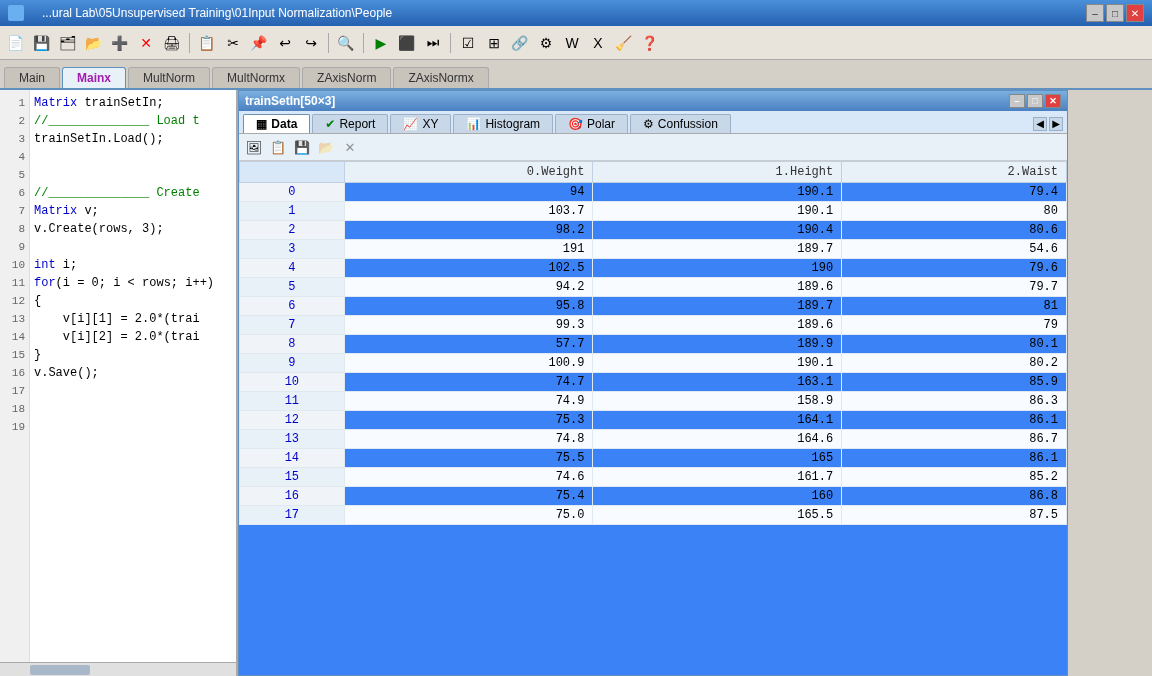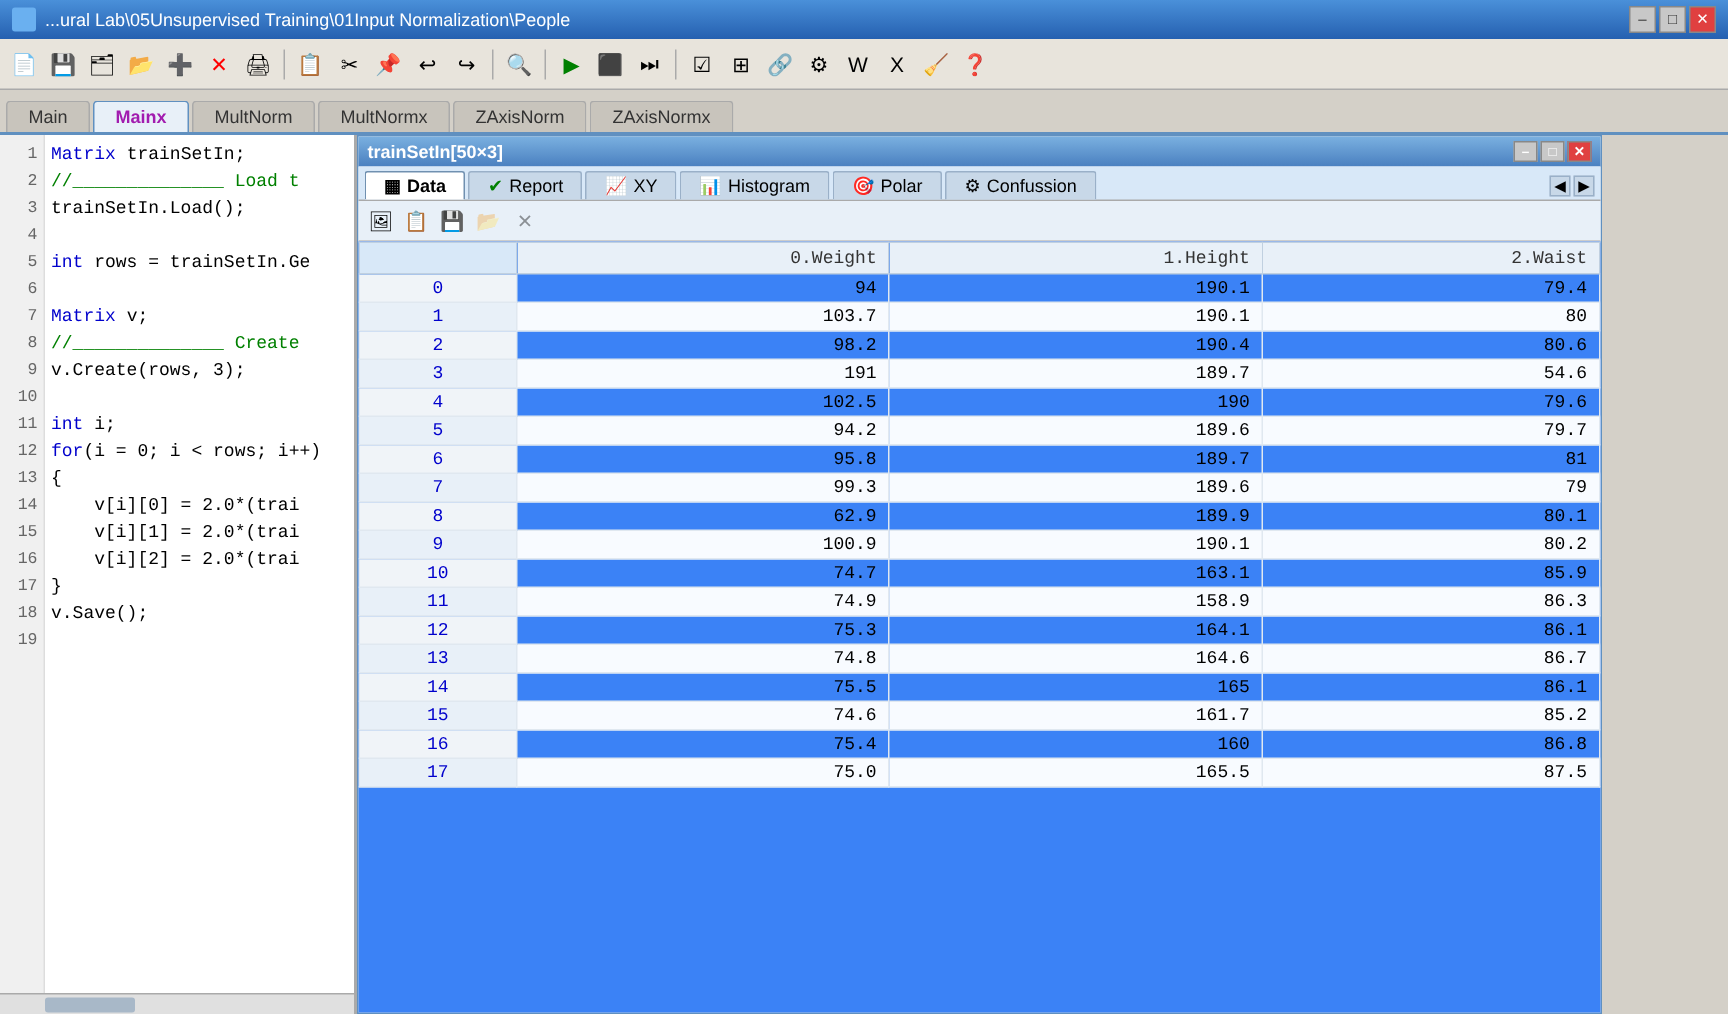--- a/index.html
+++ b/index.html
@@ -8,21 +8,21 @@
     
     .title-bar {
       background: linear-gradient(to bottom, #4a90d9, #2560b0);
       color: white;
       padding: 4px 8px;
       display: flex;
       align-items: center;
       justify-content: space-between;
       height: 26px;
     }
-    .title-bar-left { display: flex; align-items: center; gap: 6px; font-size: 12px; }
+    .title-bar-left { display: flex; align-items: center; gap: 18px; font-size: 12px; }
     .title-bar-icon { width: 16px; height: 16px; background: #6ab0f0; border-radius: 2px; display: inline-block; }
     .title-bar-controls { display: flex; gap: 2px; }
     .title-btn {
       width: 18px; height: 18px; background: #c8c8c8; border: 1px solid #888;
       display: flex; align-items: center; justify-content: center; font-size: 10px; cursor: pointer; color: #333;
     }
     .title-btn.close { background: #e04040; color: white; }
 
     
     .toolbar {
@@ -317,30 +317,28 @@
         <div>16</div>
           <div>17</div>
           <div>18</div>
           <div>19</div>
       </div>
       <div class="code-content">
         <div class="line"><span class="kw">Matrix</span> trainSetIn;</div>
         <div class="line"><span class="cm">//______________ Load t</span></div>
         <div class="line">trainSetIn.Load();</div>
         <div class="line">&nbsp;</div>
-        <div class="line"><span class="kw">int</span> rows = trainSetIn.Ge</div>
         <div class="line">&nbsp;</div>
+        <div class="line"><span class="cm">//______________ Create</span></div>
         <div class="line"><span class="kw">Matrix</span> v;</div>
-        <div class="line"><span class="cm">//______________ Create</span></div>
         <div class="line">v.Create(rows, 3);</div>
         <div class="line">&nbsp;</div>
         <div class="line"><span class="kw">int</span> i;</div>
         <div class="line"><span class="kw">for</span>(i = 0; i &lt; rows; i++)</div>
         <div class="line">{</div>
-        <div class="line">&nbsp;&nbsp;&nbsp;&nbsp;v[i][0] = 2.0*(trai</div>
         <div class="line">&nbsp;&nbsp;&nbsp;&nbsp;v[i][1] = 2.0*(trai</div>
         <div class="line">&nbsp;&nbsp;&nbsp;&nbsp;v[i][2] = 2.0*(trai</div>
         <div class="line">}</div>
         <div class="line">v.Save();</div>
         <div class="line">&nbsp;</div>
       </div>
     </div>
     <div class="code-scrollbar">
       <div style="width:60px;height:10px;background:#a8b8c8;margin-left:30px;border-radius:2px;"></div>
     </div>
@@ -453,21 +451,21 @@
     <td>81</td>
   </tr>
                 <tr>
     <td>7</td>
     <td>99.3</td>
     <td>189.6</td>
     <td>79</td>
   </tr>
                 <tr>
     <td>8</td>
-    <td>62.9</td>
+    <td>57.7</td>
     <td>189.9</td>
     <td>80.1</td>
   </tr>
                 <tr>
     <td>9</td>
     <td>100.9</td>
     <td>190.1</td>
     <td>80.2</td>
   </tr>
                 <tr>

